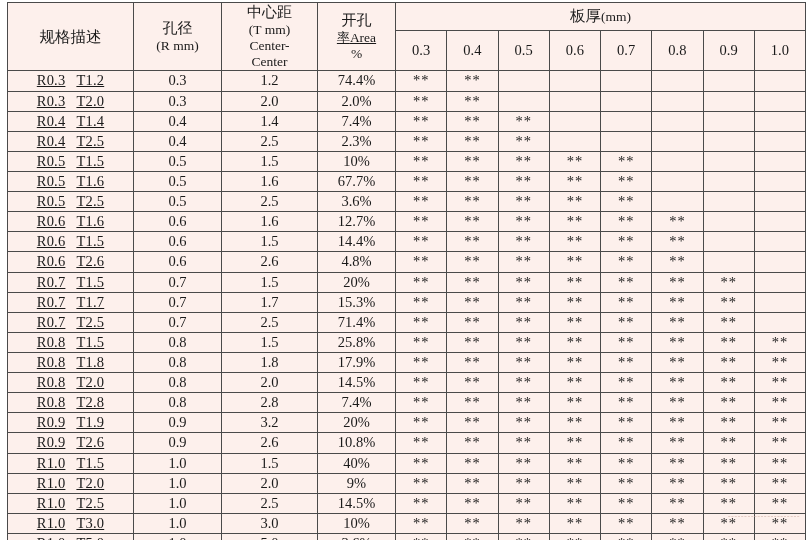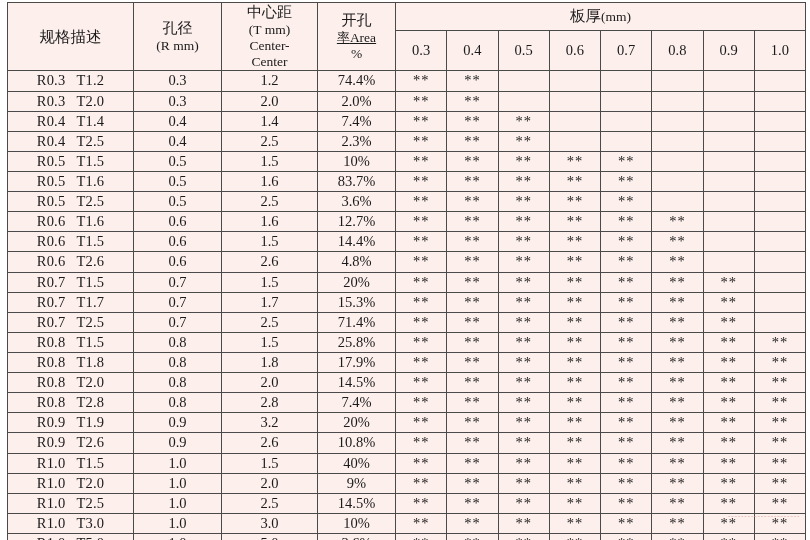--- a/index.html
+++ b/index.html
@@ -98,20 +98,21 @@
   }
   .hdr-mix .hdr-cn {
     font-size: 13px;
   }
 
   
   td.d-desc {
     text-align: left;
     padding-left: 9px;
     letter-spacing: 0.2px;
+    text-decoration: underline;
   }
   td.d-desc .desc-gap {
     display: inline-block;
     width: 11px;
   }
   tr.data-row td {
     height: 17.9px;
   }
   td.d-mark {
     font-family: "Liberation Serif", "DejaVu Serif", serif;
@@ -264,21 +265,21 @@
           <td class="d-mark">**</td>
           <td class="d-mark">**</td>
           <td class="d-mark"></td>
           <td class="d-mark"></td>
           <td class="d-mark"></td>
         </tr>
         <tr class="data-row">
           <td class="d-desc"><span>R0.5</span><span class="desc-gap"></span><span>T1.6</span></td>
           <td>0.5</td>
           <td>1.6</td>
-          <td>83.7%</td>
+          <td>67.7%</td>
           <td class="d-mark">**</td>
           <td class="d-mark">**</td>
           <td class="d-mark">**</td>
           <td class="d-mark">**</td>
           <td class="d-mark">**</td>
           <td class="d-mark"></td>
           <td class="d-mark"></td>
           <td class="d-mark"></td>
         </tr>
         <tr class="data-row">

